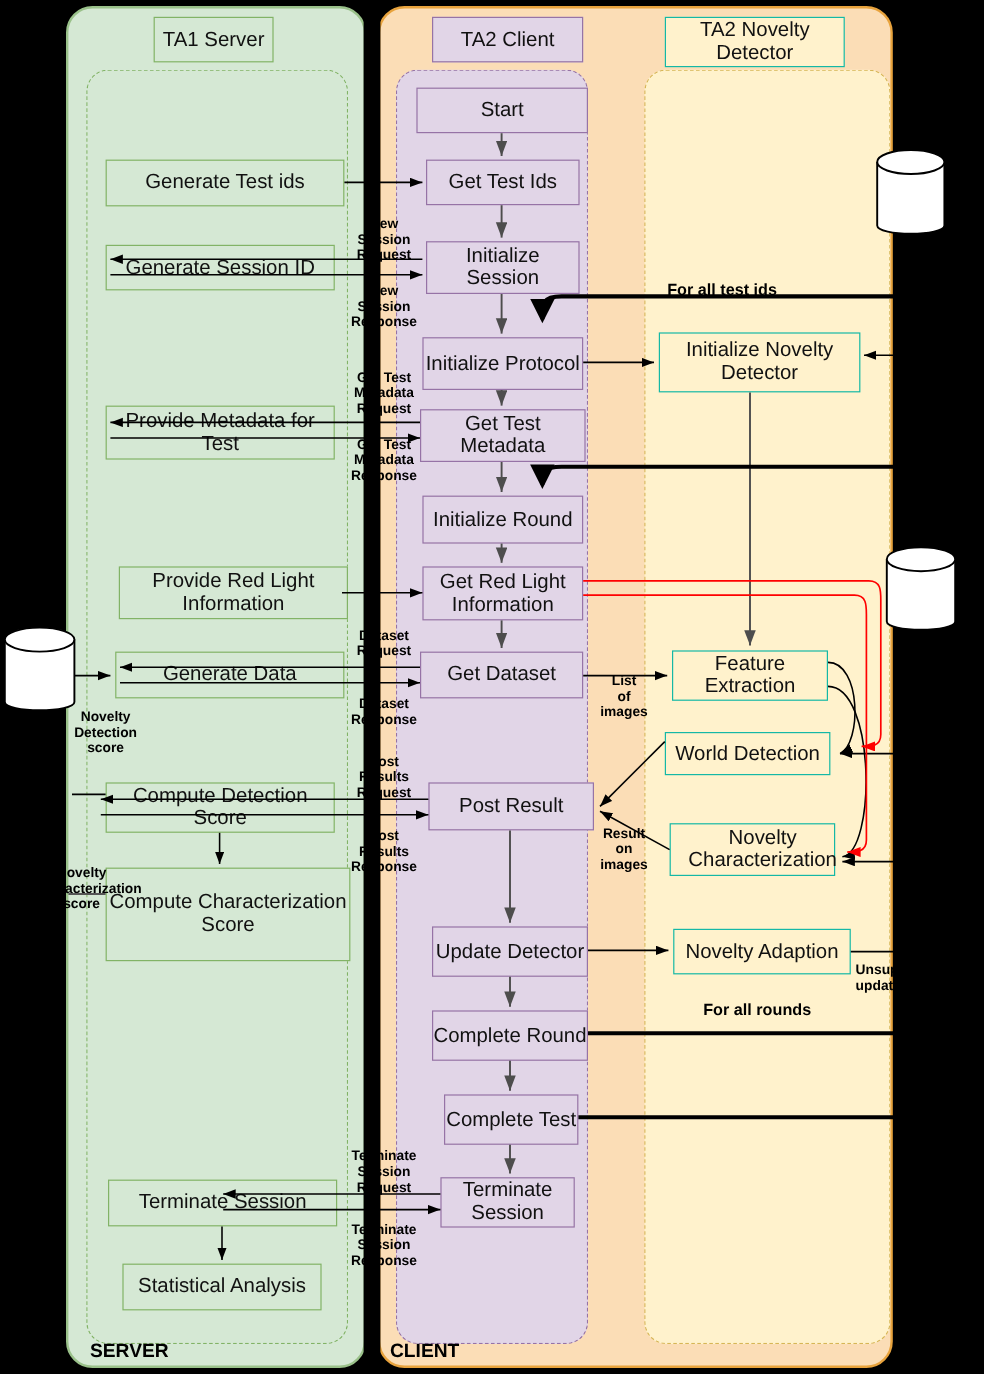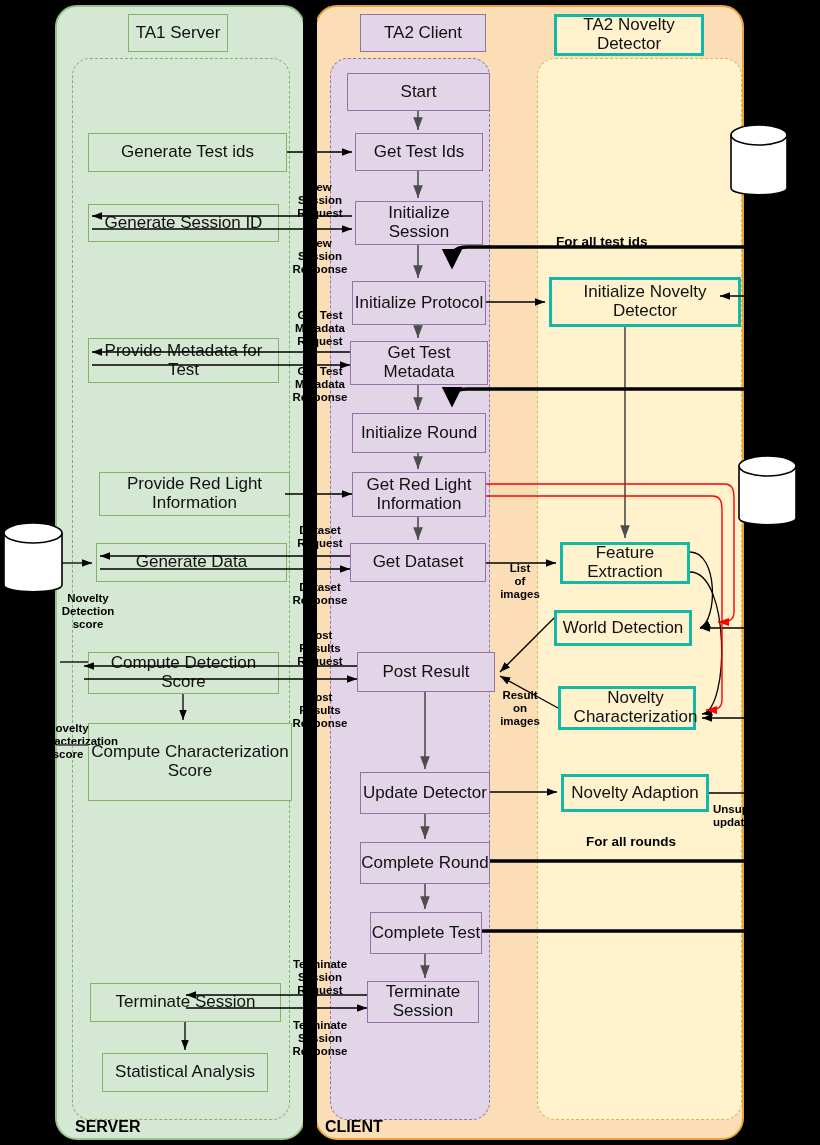--- a/index.html
+++ b/index.html
@@ -9,21 +9,21 @@
   .lane-server{left:55px;top:5px;width:250px;height:1135px;background:#d5e8d4;border:2px solid #9ac18a;}
   .lane-outer-client{left:315px;top:5px;width:429px;height:1135px;background:#fbddb6;border:2px solid #e8a33d;}
   .lane-client{left:330px;top:58px;width:160px;height:1062px;background:#e1d5e7;border:1.5px dashed #9673a6;border-radius:18px;}
   .lane-nd{left:537px;top:58px;width:205px;height:1062px;background:#fff2cc;border:1.5px dashed #d6b656;border-radius:18px;}
   .lane-server-inner{left:72px;top:58px;width:218px;height:1062px;background:transparent;border:1.5px dashed #82b366;border-radius:18px;}
 
   .node{position:absolute;box-sizing:border-box;display:flex;align-items:center;
         justify-content:center;text-align:center;line-height:1.1;font-size:17px;color:#111;}
   .n-green{background:#d5e8d4;border:1px solid #82b366;}
   .n-purple{background:#e1d5e7;border:1px solid #9673a6;}
-  .n-yellow{background:#fff2cc;border:3px solid #14b8a6;}
+  .n-yellow{background:#fff2cc;border:1px solid #14b8a6;}
 
   .hdr{font-size:17px;}
 
   .lbl{position:absolute;font-size:11.5px;font-weight:bold;color:#000;
        text-align:center;line-height:1.12;white-space:pre-line;}
   .lane-tag{position:absolute;font-size:16px;font-weight:bold;color:#000;}
 
   .blackbar{position:absolute;background:#000;}
   svg.overlay{position:absolute;left:0;top:0;width:820px;height:1145px;overflow:visible;}
   .cyl-txt{position:absolute;text-align:center;font-size:12.5px;color:#111;line-height:1.15;}
@@ -132,21 +132,21 @@
     </div>
 
   <div class="node n-purple" style="left:370px;top:912px;width:112px;height:42px;">
     <span>Complete Test</span>
     </div>
 
   <div class="node n-purple" style="left:367px;top:981px;width:112px;height:42px;">
     <span>Terminate Session</span>
     </div>
 
-  <div class="node n-yellow" style="left:549px;top:277px;width:192px;height:50px;">
+  <div class="node n-yellow" style="left:549px;top:277px;width:168px;height:50px;">
     <span>Initialize Novelty Detector</span>
     </div>
 
   <div class="node n-yellow" style="left:560px;top:542px;width:130px;height:42px;">
     <span>Feature Extraction</span>
     </div>
 
   <div class="node n-yellow" style="left:554px;top:610px;width:138px;height:36px;">
     <span>World Detection</span>
     </div>

